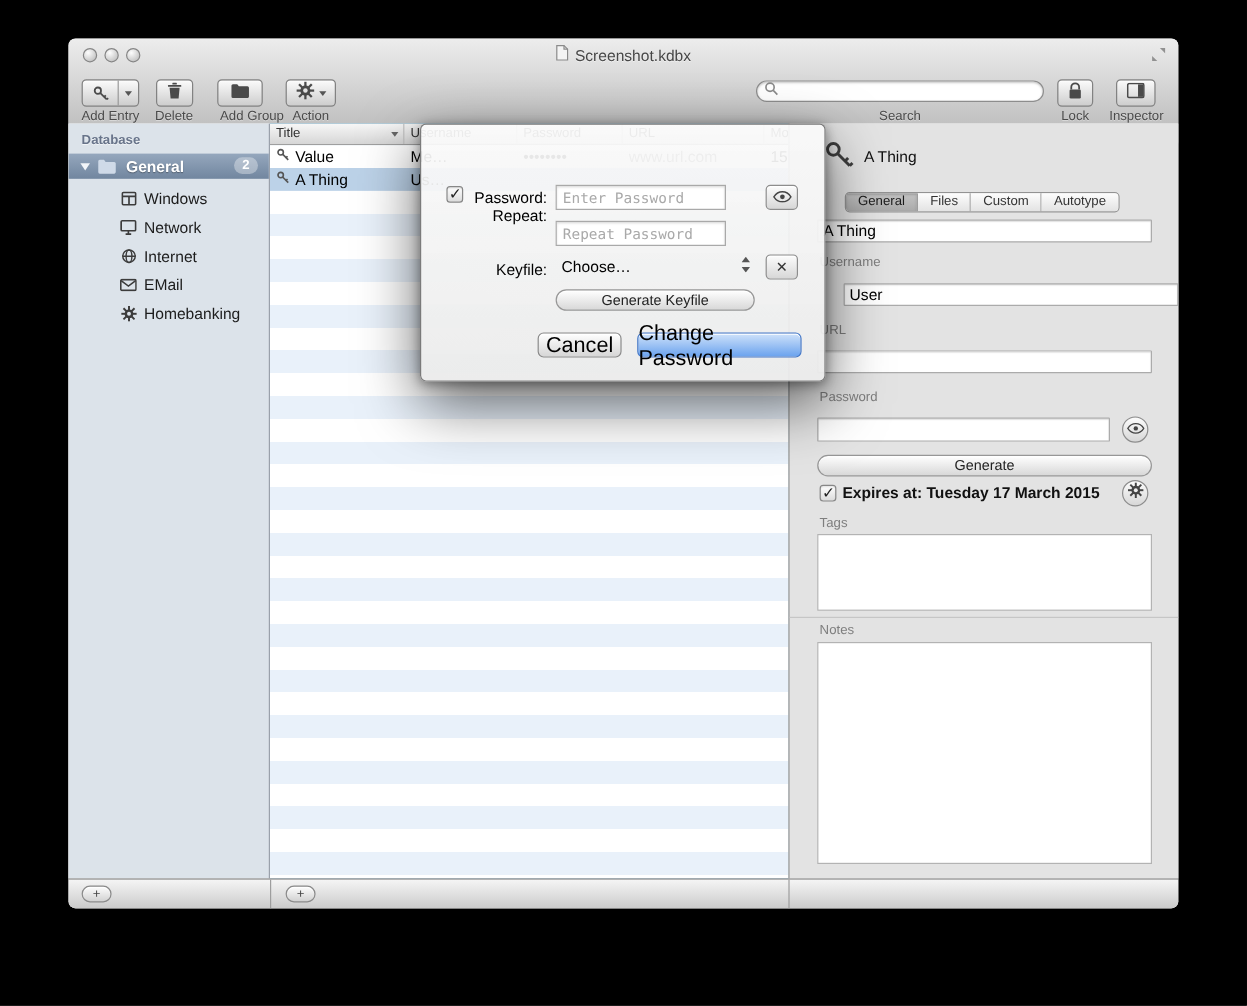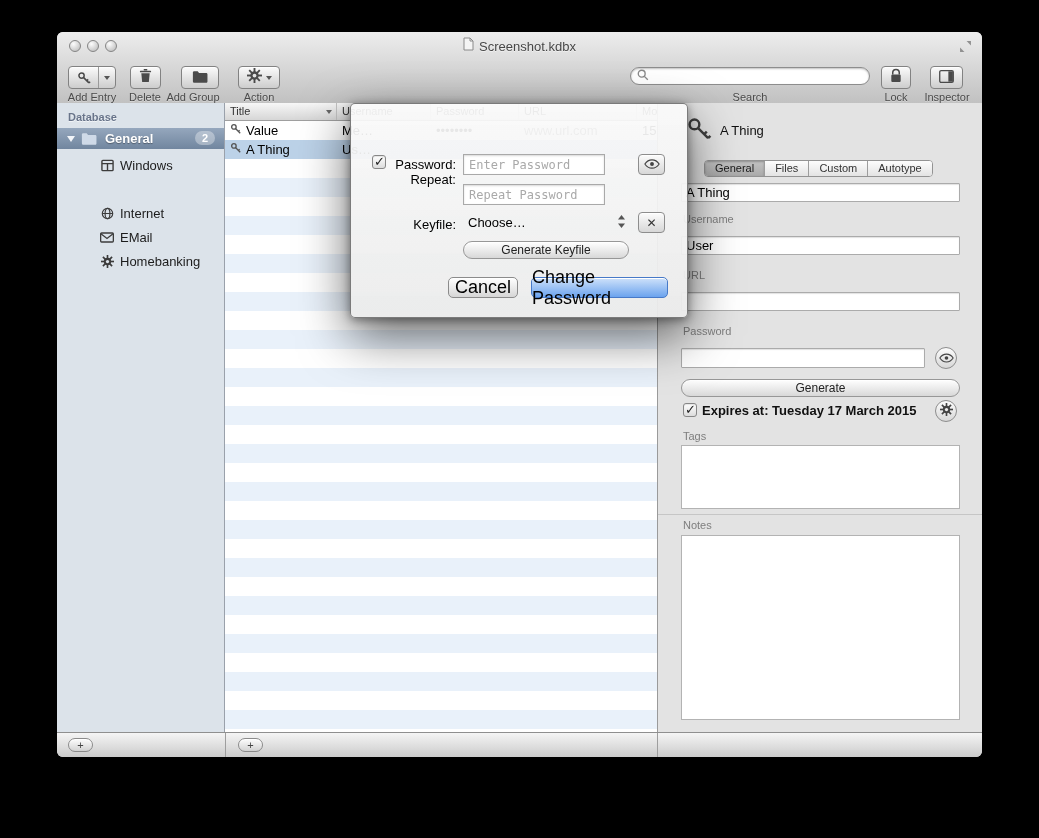--- a/index.html
+++ b/index.html
@@ -177,21 +177,21 @@
         </div>
         <div class="tb-label" style="left:48px;">Delete</div>
 
         <div class="bezel" style="left:124px;width:38px;">
           <span>
             <svg width="16" height="13" viewBox="0 0 18 14" fill="#4a4a4a">
                 <path d="M1 2.5c0-.8.6-1.5 1.4-1.5h4l1.5 2H16c.8 0 1.4.7 1.4 1.5v8c0 .8-.6 1.5-1.4 1.5H2.4A1.5 1.5 0 0 1 1 12.5z"></path>
               </svg>
           </span>
         </div>
-        <div class="tb-label" style="left:96px;">Add Group</div>
+        <div class="tb-label" style="left:113px;">Add Group</div>
 
         <div class="bezel" style="left:181px;width:42px;gap:4px;">
           <span>
             <svg width="15" height="15" viewBox="0 0 16 16">
                 <g fill="#4a4a4a">
                   <rect x="7" y="0" width="2" height="16"></rect>
                   <rect x="7" y="0" width="2" height="16" transform="rotate(45 8 8)"></rect>
                   <rect x="7" y="0" width="2" height="16" transform="rotate(90 8 8)"></rect>
                   <rect x="7" y="0" width="2" height="16" transform="rotate(135 8 8)"></rect>
                   <circle cx="8" cy="8" r="4.5"></circle>
@@ -252,20 +252,29 @@
         </div>
 
         <div class="side-item" style="top:50px;">
           <span class="side-icon">
             <svg width="13" height="13" viewBox="0 0 14 14" fill="none" stroke="#3c3c3c" stroke-width="1.5">
                 <rect x="1" y="1.5" width="12" height="11" rx="1"></rect>
                 <path d="M1 5h12M7 5v7.5"></path>
               </svg>
           </span>
           <span class="side-label">Windows</span>
+        </div>
+        <div class="side-item" style="top:74px;">
+          <span class="side-icon">
+            <svg width="14" height="13" viewBox="0 0 15 14">
+                <rect x="1" y="1" width="13" height="9" rx="1" fill="none" stroke="#3c3c3c" stroke-width="1.5"></rect>
+                <path d="M5 13h5M7.5 10v3" stroke="#3c3c3c" stroke-width="1.5"></path>
+              </svg>
+          </span>
+          <span class="side-label">Network</span>
         </div>
         <div class="side-item" style="top:98px;">
           <span class="side-icon">
             <svg width="13" height="13" viewBox="0 0 14 14" fill="none" stroke="#3c3c3c" stroke-width="1.3">
                 <circle cx="7" cy="7" r="5.6"></circle>
                 <ellipse cx="7" cy="7" rx="2.6" ry="5.6"></ellipse>
                 <path d="M1.4 7h11.2"></path>
               </svg>
           </span>
           <span class="side-label">Internet</span>
@@ -351,37 +360,37 @@
         <div class="tabs">
           <div class="tab active">General</div>
           <div class="tab">Files</div>
           <div class="tab">Custom</div>
           <div class="tab">Autotype</div>
         </div>
 
         <input class="ifield" style="top: 80px;" value="A Thing">
 
         <div class="ilabel" style="top:110px;">Username</div>
-        <input class="ifield" style="top: 133px;" value="User">
+        <input class="ifield" style="top: 133px; margin-left: 22px;" value="User">
 
         <div class="ilabel" style="top:166px;">URL</div>
         <input class="ifield" style="top: 189px;">
 
         <div class="ilabel" style="top:222px;">Password</div>
         <input class="ifield" style="top: 245px; width: 244px; height: 20px;">
         <div class="circle-btn" style="left:277px;top:244px;">
           <span><svg width="15" height="10" viewBox="0 0 18 11">
                 <path d="M1 5.5S4 .8 9 .8s8 4.7 8 4.7-3 4.7-8 4.7S1 5.5 1 5.5z" fill="none" stroke="#444" stroke-width="1.3"></path>
                 <circle cx="9" cy="5.5" r="2.2" fill="#444"></circle>
               </svg></span>
         </div>
 
         <div class="pill-btn" style="left:23px;top:276px;width:279px;height:18px;">Generate</div>
 
-        <div style="position:absolute;left:25px;top:300px;display:flex;align-items:flex-start;gap:5px;">
+        <div style="position:absolute;left:25px;top:300px;display:flex;align-items:center;gap:5px;">
           <span class="checkbox checked"></span>
           <span class="expires-text">Expires at: Tuesday 17 March 2015</span>
         </div>
         <div class="circle-btn" style="left:277px;top:297px;">
           <span><svg width="13" height="13" viewBox="0 0 16 16">
                 <g fill="#444">
                   <rect x="7" y="0" width="2" height="16"></rect>
                   <rect x="7" y="0" width="2" height="16" transform="rotate(45 8 8)"></rect>
                   <rect x="7" y="0" width="2" height="16" transform="rotate(90 8 8)"></rect>
                   <rect x="7" y="0" width="2" height="16" transform="rotate(135 8 8)"></rect>

